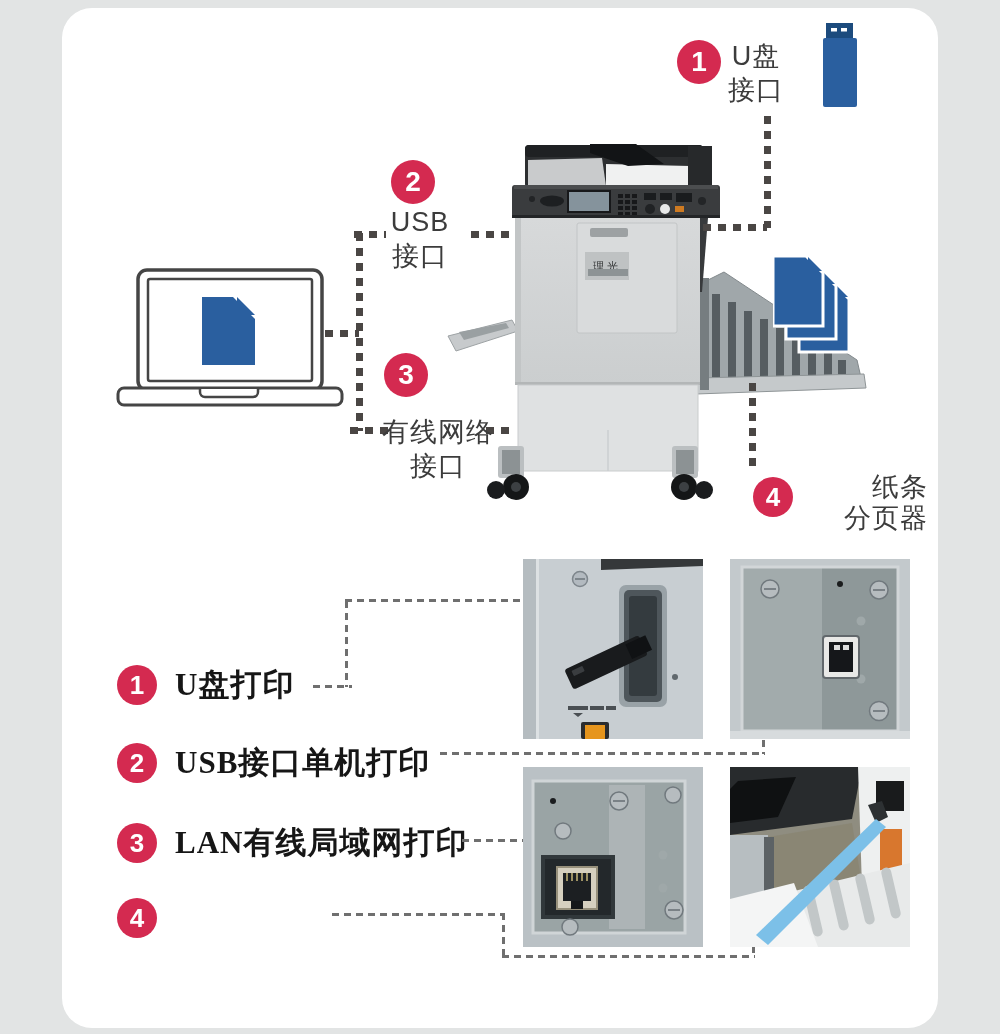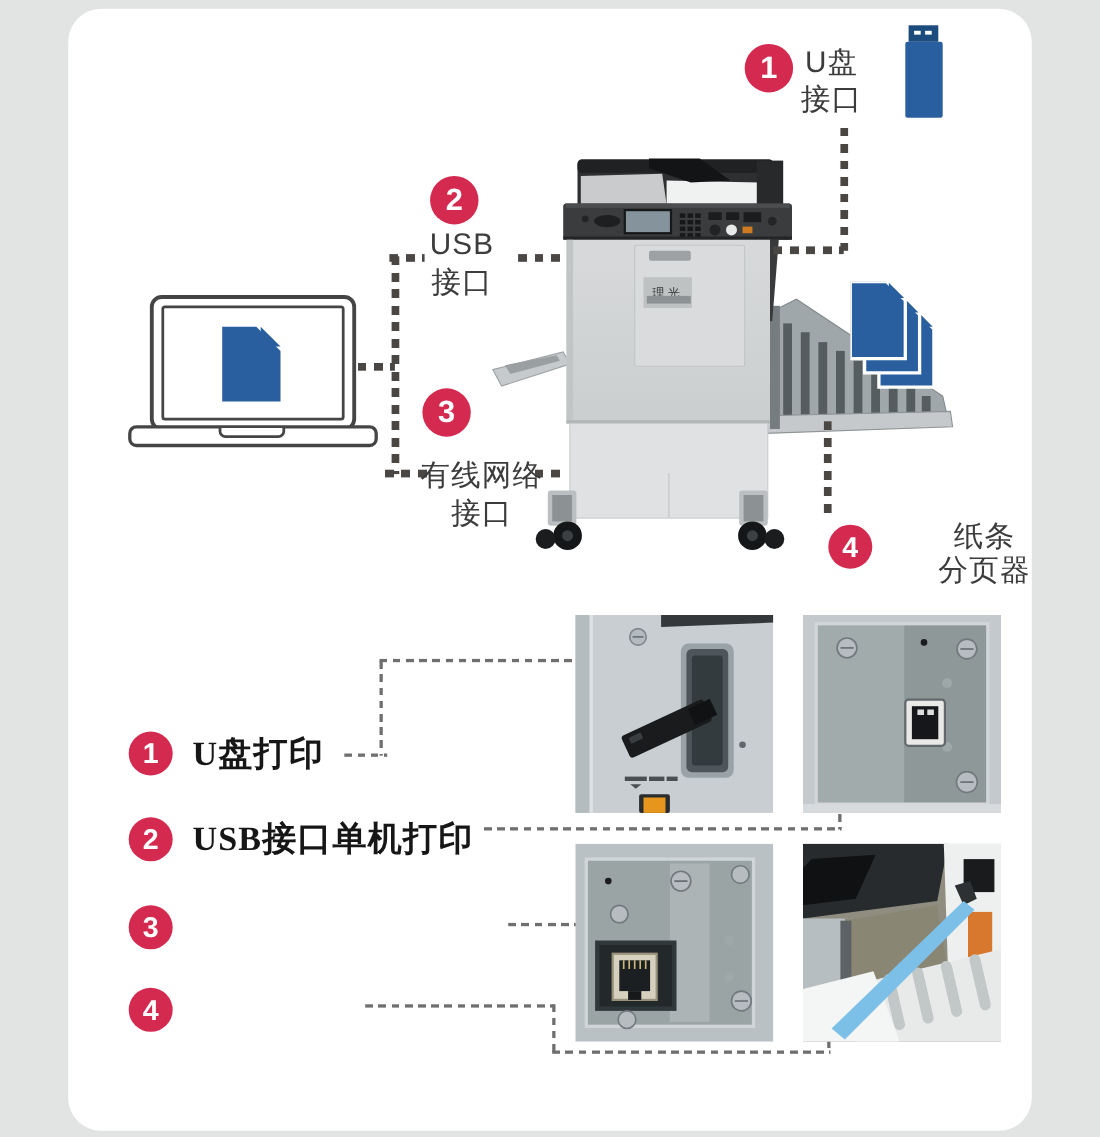--- a/index.html
+++ b/index.html
@@ -181,35 +181,36 @@
     <div>接口</div>
   </div>
 
   <div class="badge" style="left:384px;top:353px">3</div>
   <div class="clabel" style="left:376px;top:415px;width:124px">
     <div>有线网络</div>
     <div>接口</div>
   </div>
 
   <div class="badge small" style="left:753px;top:477px">4</div>
-  <div class="clabel" style="left:830px;top:472px;width:130px;text-align:center;line-height:31px">
+  <div class="clabel" style="left:798px;top:472px;width:130px;text-align:right;line-height:31px">
     <div>纸条</div>
     <div>分页器</div>
   </div>
 
   <div class="feat" style="top:665px">
     <div class="fbadge">1</div>
     <div class="flabel">U盘打印</div>
   </div>
   <div class="feat" style="top:743px">
     <div class="fbadge">2</div>
     <div class="flabel">USB接口单机打印</div>
   </div>
   <div class="feat" style="top:823px">
     <div class="fbadge">3</div>
+    <div class="flabel">LAN有线局域网打印</div>
   </div>
   <div class="feat" style="top:898px">
     <div class="fbadge">4</div>
   </div>
 
   <div class="dh2" style="left:313px;top:685px;width:39px"></div>
   <div class="dv2" style="left:345px;top:601px;height:86px"></div>
   <div class="dh2" style="left:345px;top:599px;width:180px"></div>
   <div class="dh2" style="left:440px;top:752px;width:325px"></div>
   <div class="dv2" style="left:762px;top:740px;height:14px"></div>

